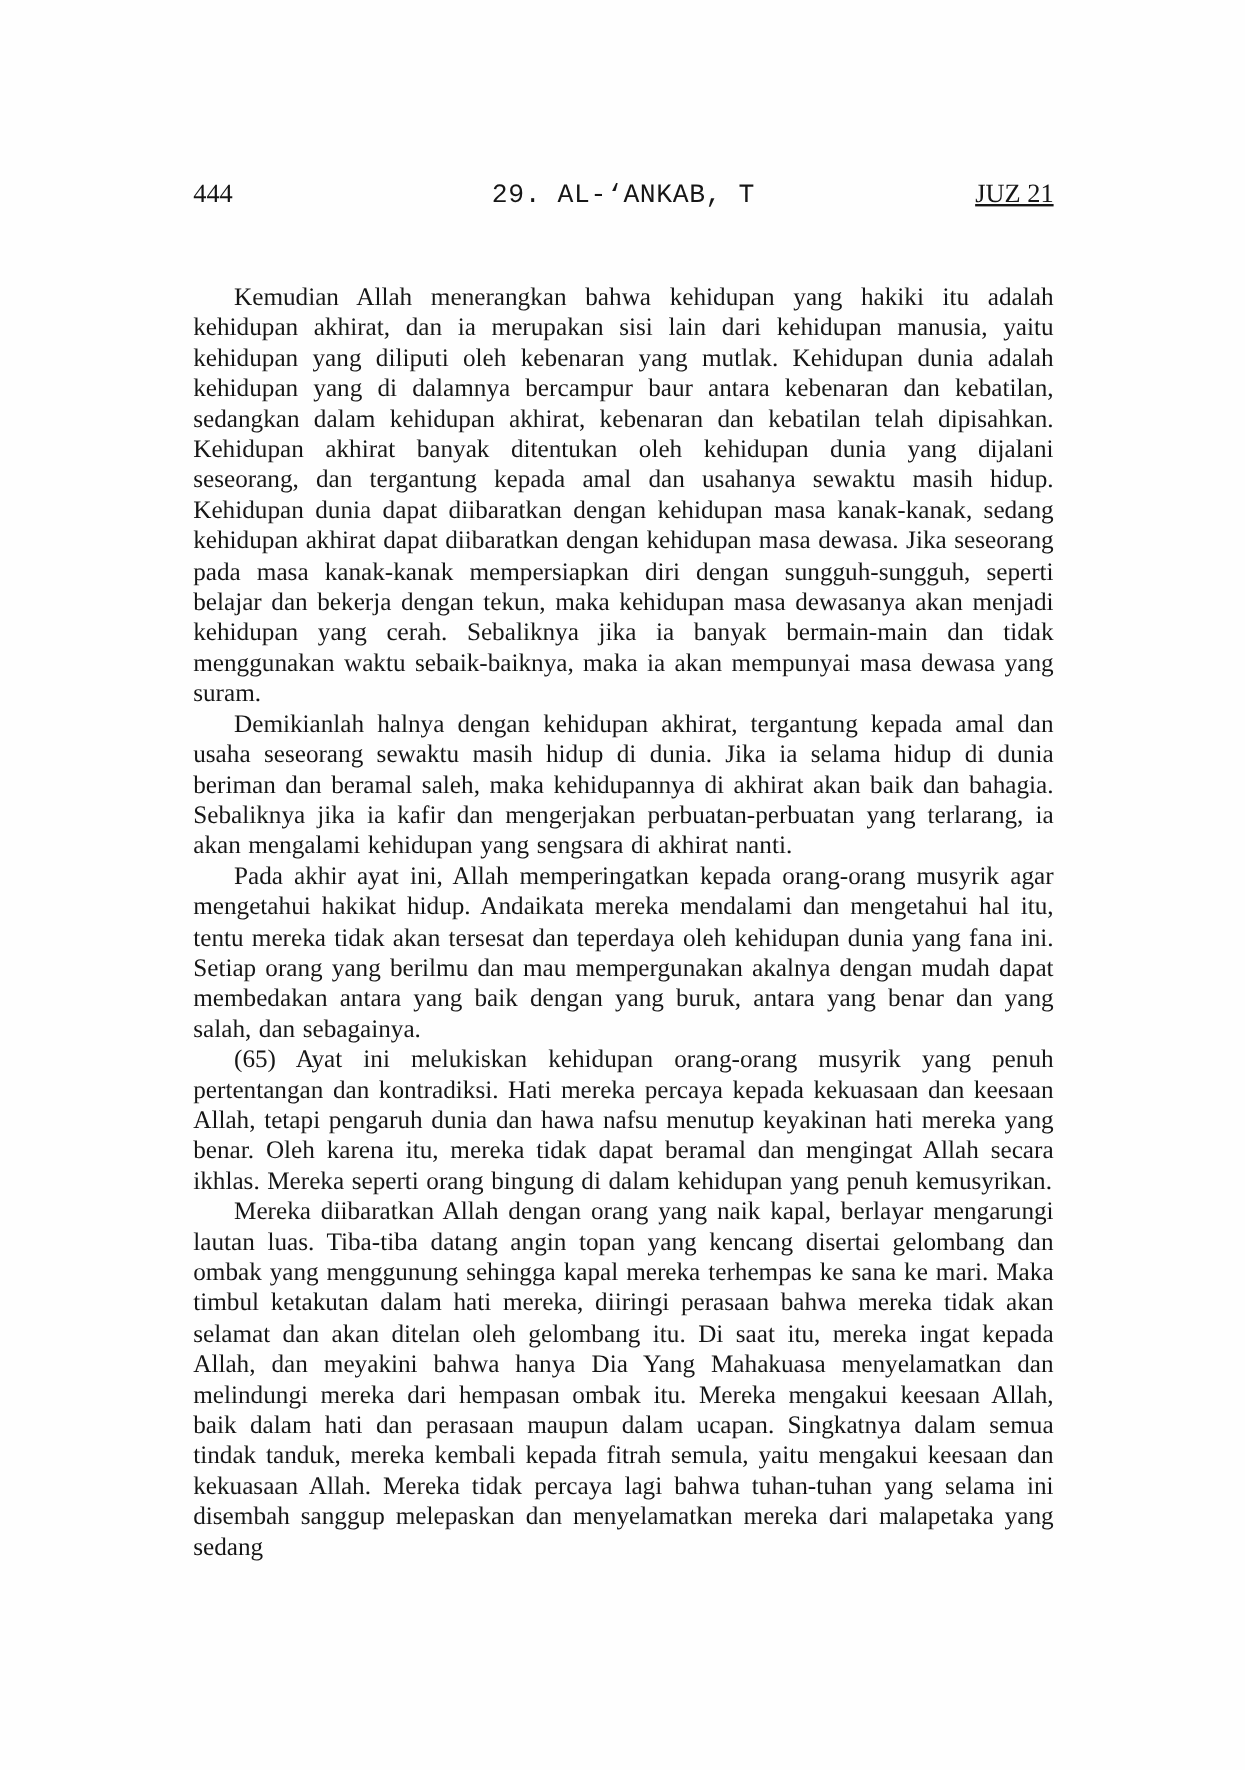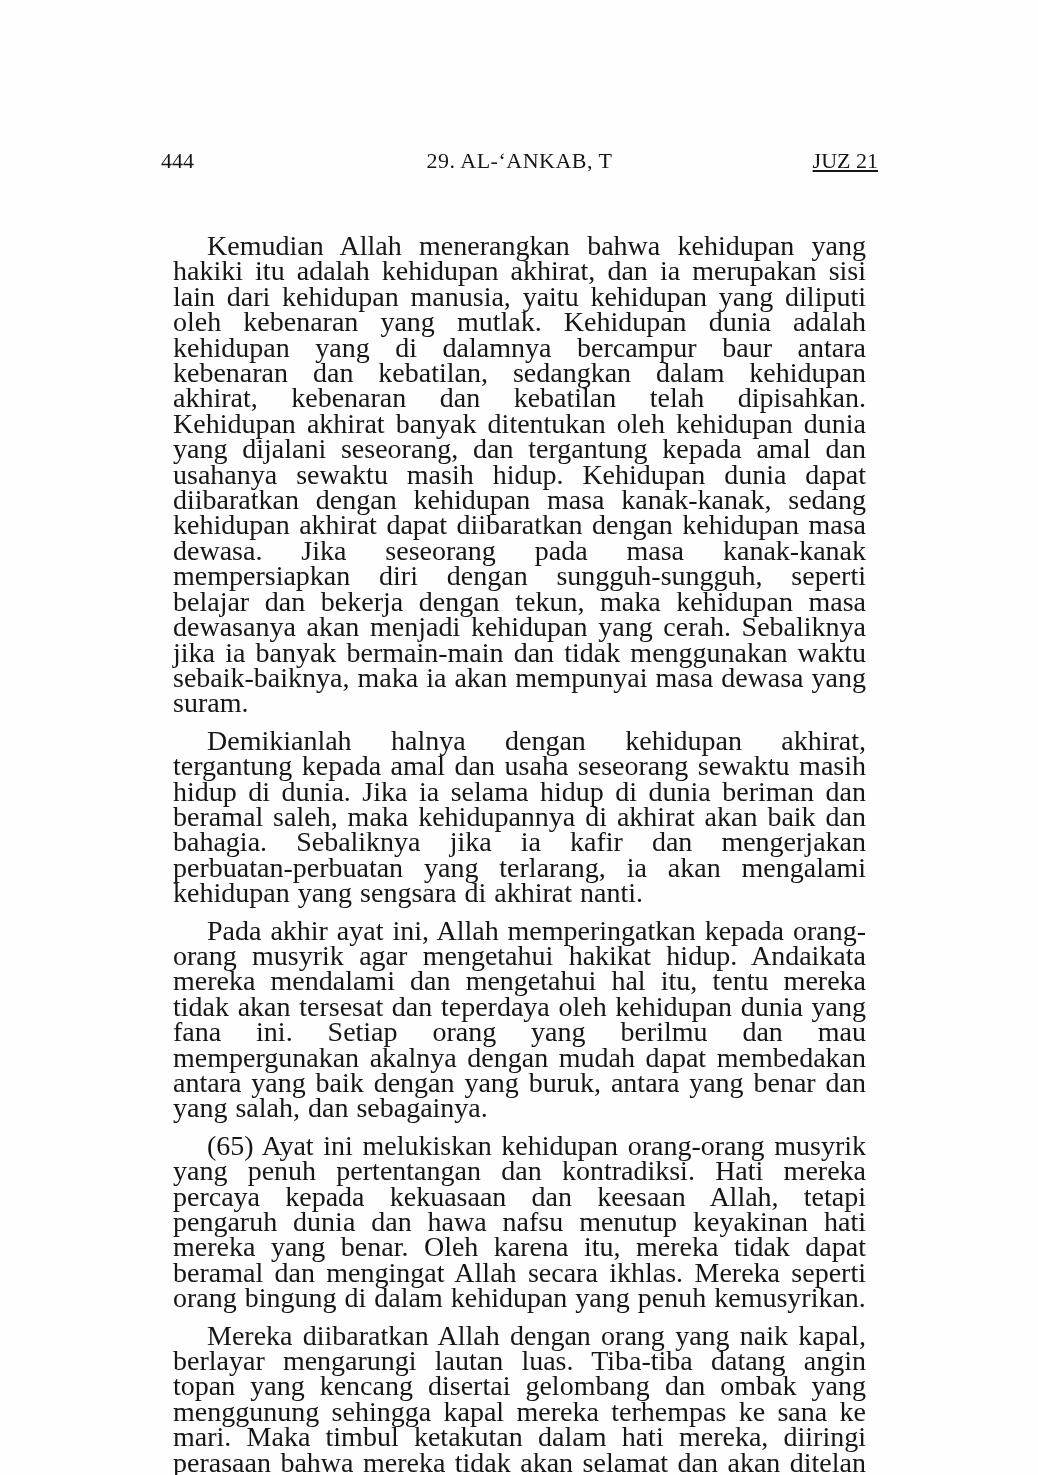--- a/index.html
+++ b/index.html
@@ -26,29 +26,30 @@
     margin-bottom: 60px;
   }
   .page-header .left {
     flex: 1;
     text-align: left;
   }
   .page-header .center {
     flex: 2;
     text-align: center;
     letter-spacing: 0.5px;
+    font-family: Liberation Mono, monospace;
   }
   .page-header .right {
     flex: 1;
     text-align: right;
     text-decoration: underline;
   }
   .page-body p.para {
-    margin: 12px;
-    font-size: 28px;
+    margin: 0;
+    font-size: 21px;
     line-height: 25.4px;
     text-align: justify;
     text-indent: 34px;
     word-spacing: 1px;
   }
   .page-body p.para.continues {
     text-align-last: justify;
   }
 </style>
 </head>

